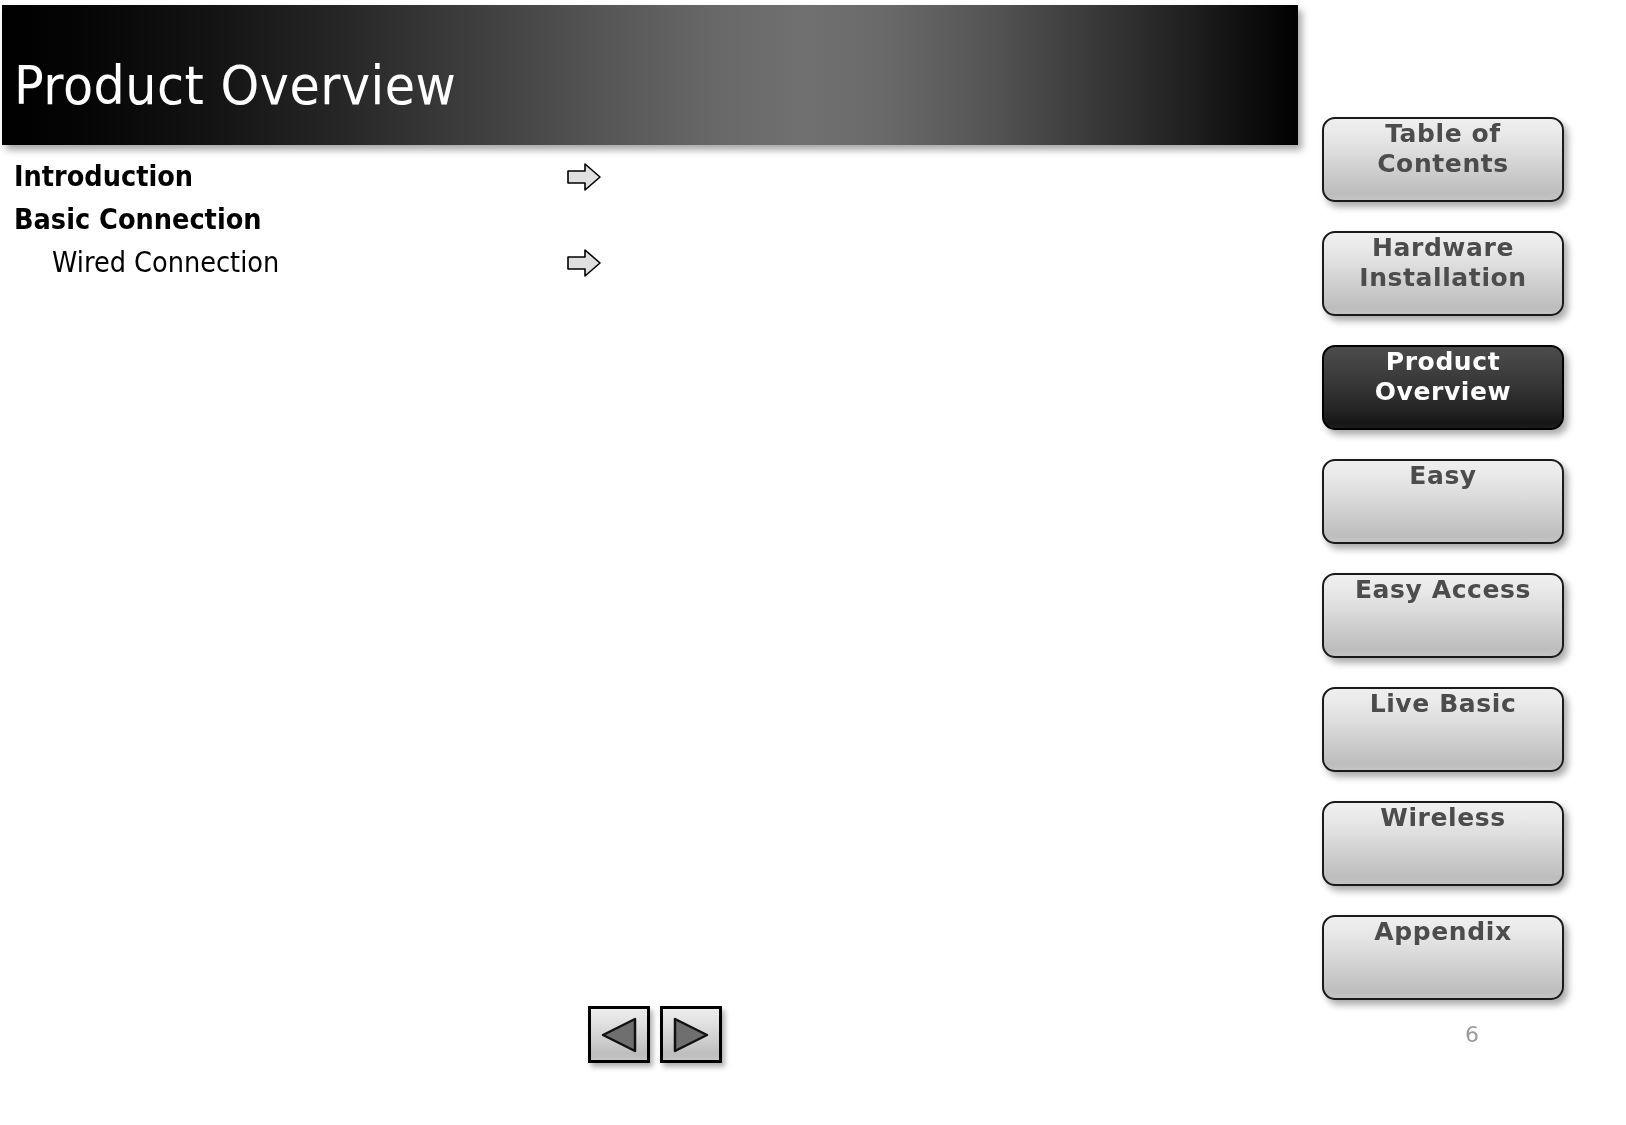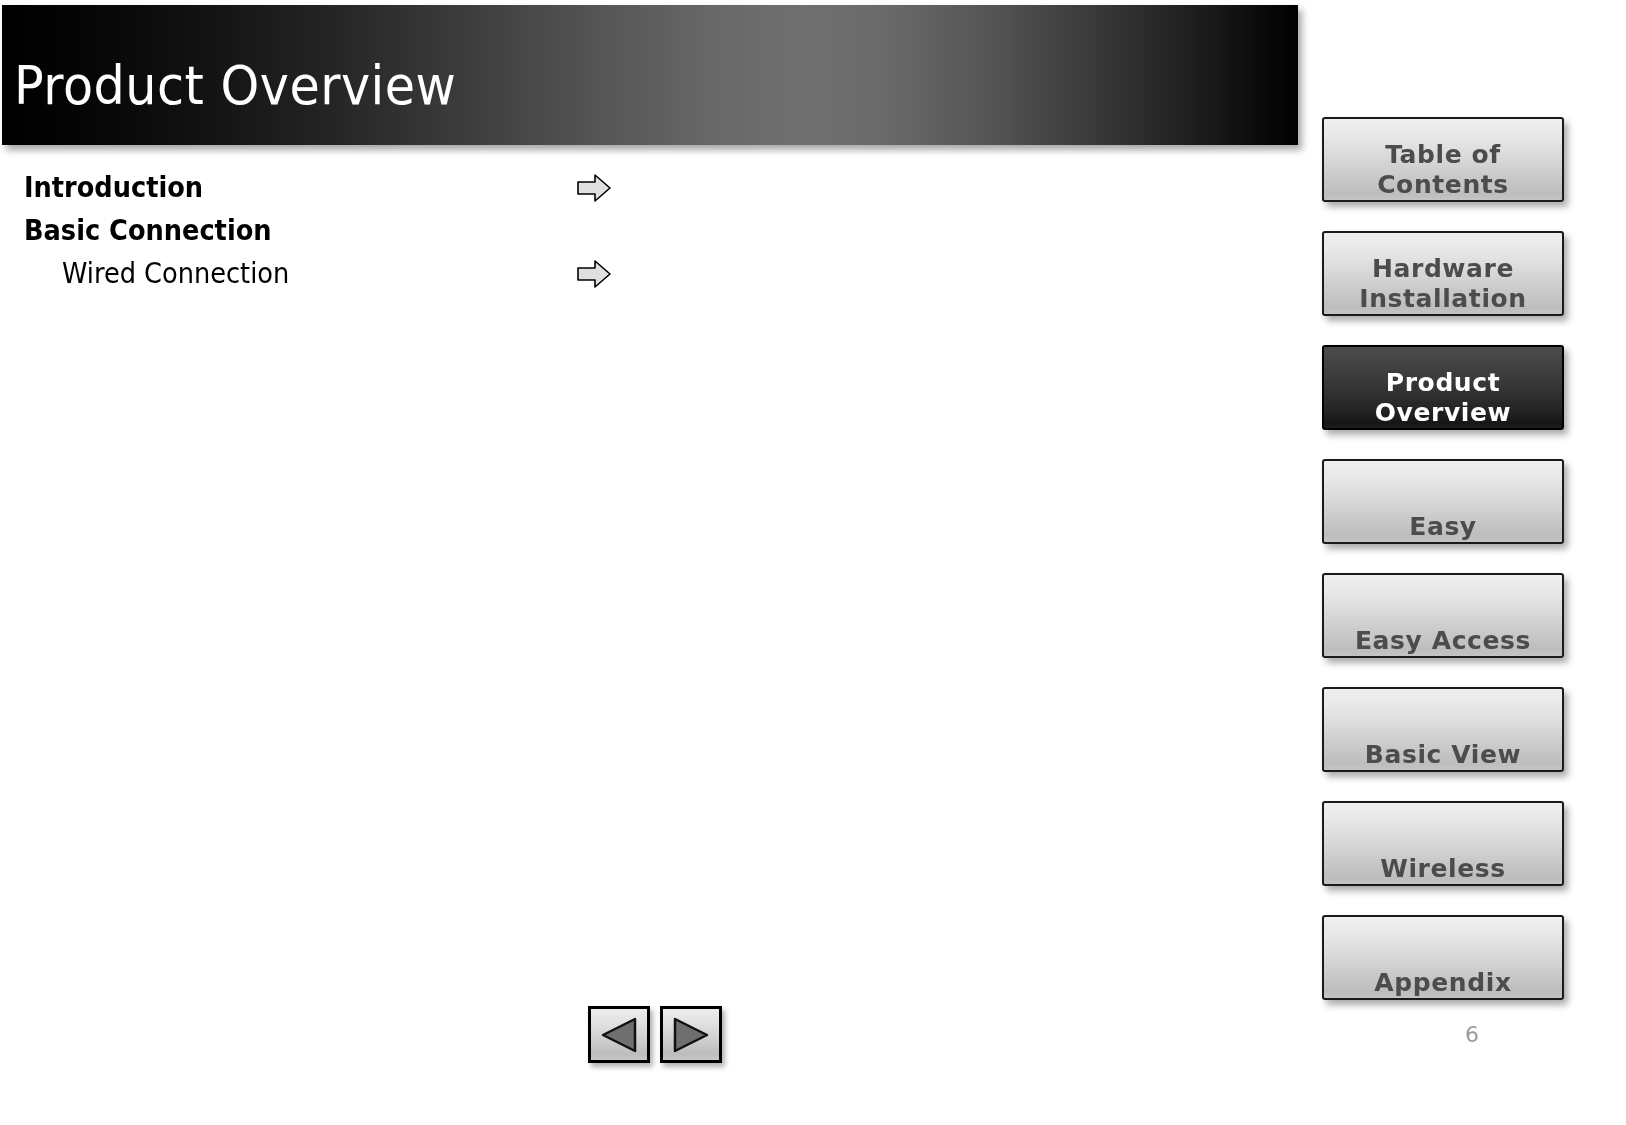--- a/index.html
+++ b/index.html
@@ -57,24 +57,23 @@
     letter-spacing: 0.5px;
     white-space: nowrap;
     font-family: "DejaVu Sans", sans-serif;
     transform: scaleX(0.93);
     transform-origin: left top;
   }
 
   
   #content-list {
     position: absolute;
-    left: 24px;
+    left: 14px;
     top: 155px;
     width: 620px;
-    margin-top: 11px;
   }
   .content-row {
     position: relative;
     height: 43px;
   }
   .content-label {
     position: absolute;
     left: 0;
     top: 0;
     font-size: 28.5px;
@@ -124,27 +123,27 @@
     position: absolute;
     left: 1322px;
     top: 117px;
     width: 242px;
   }
   .side-btn {
     position: relative;
     width: 242px;
     height: 85px;
     margin-bottom: 29px;
-    border-radius: 3px;
+    border-radius: 13px;
     border: 2px solid #1a1a1a;
     box-sizing: border-box;
     background: linear-gradient(to bottom, #efefef 0%, #e9e9e9 18%, #dcdcdc 42%, #c9c9c9 72%, #bdbdbd 92%, #c4c4c4 100%);
     box-shadow: 4px 5px 7px rgba(0,0,0,0.33);
     display: flex;
-    align-items: flex-end;
+    align-items: flex-start;
     justify-content: center;
     text-align: center;
     cursor: pointer;
   }
   .side-btn .side-label {
     font-size: 25px;
     line-height: 30px;
     color: #4c4c4c;
     font-weight: bold;
     font-family: "DejaVu Sans", sans-serif;
@@ -230,21 +229,21 @@
         <span class="side-label">Product
 Overview</span>
       </div>
       <div class="side-btn">
         <span class="side-label">Easy</span>
       </div>
       <div class="side-btn">
         <span class="side-label">Easy Access</span>
       </div>
       <div class="side-btn">
-        <span class="side-label">Basic View</span>
+        <span class="side-label">Live Basic</span>
       </div>
       <div class="side-btn">
         <span class="side-label">Wireless</span>
       </div>
       <div class="side-btn">
         <span class="side-label">Appendix</span>
       </div>
     </div>
 
   <div id="page-number">6</div>

